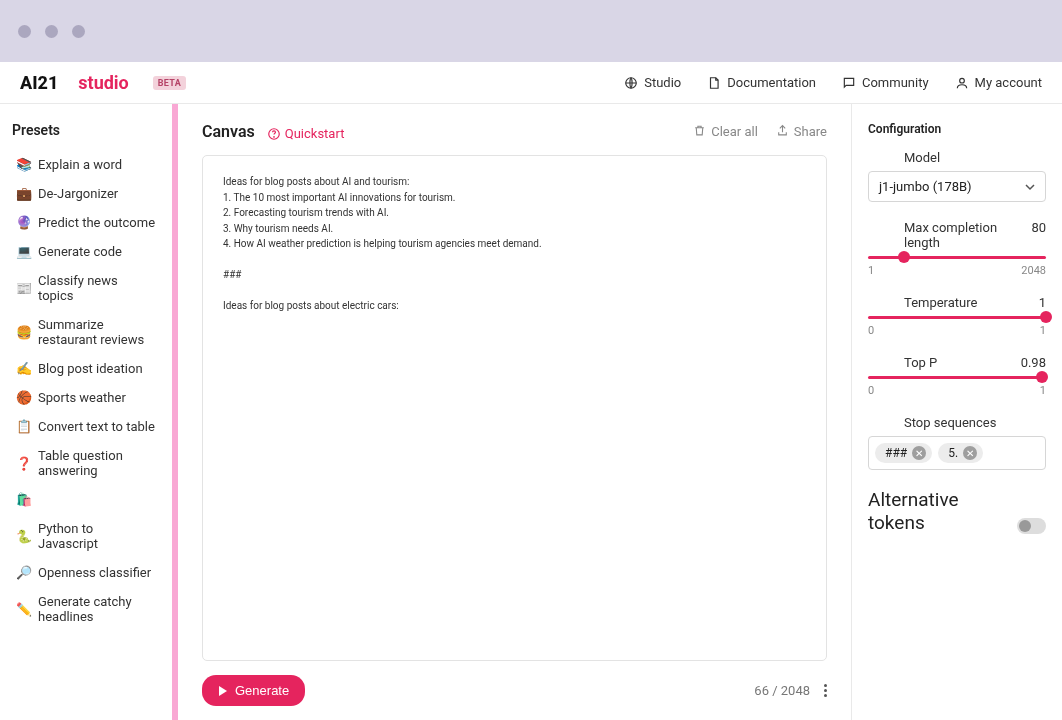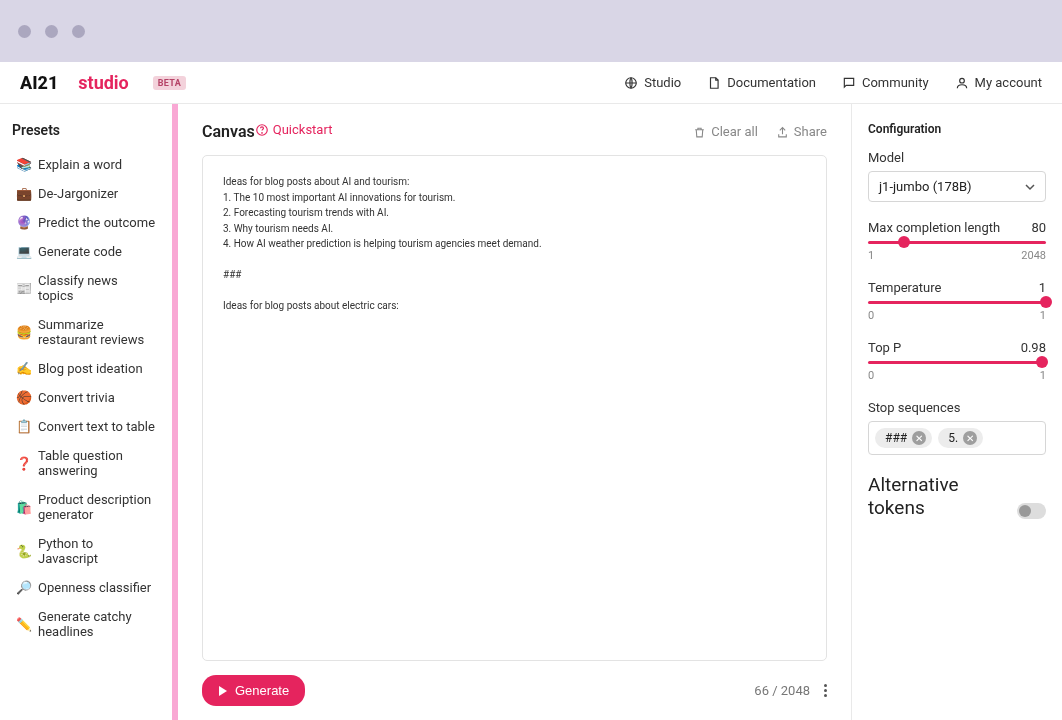--- a/index.html
+++ b/index.html
@@ -14,37 +14,37 @@
   .topnav { display:flex; gap:26px; font-size:13px; color:#333; }
   .topnav-item { display:flex; align-items:center; gap:6px; cursor:pointer; }
   .topnav-item svg { width:14px; height:14px; }
   .main { display:flex; height:calc(720px - 62px - 42px); }
   .sidebar { width:178px; border-right:6px solid #f9a8d4; padding:18px 12px; overflow-y:auto; }
   .sidebar h3 { font-size:14px; font-weight:600; margin-bottom:12px; color:#222; }
   .preset { font-size:13px; padding:7px 4px; cursor:pointer; color:#333; display:flex; gap:6px; align-items:center; }
   .preset .emoji { width:16px; display:inline-block; text-align:center; }
   .canvas-area { flex:1; padding:18px 24px 10px; display:flex; flex-direction:column; border-right:1px solid #e9e9e9; }
   .canvas-header { display:flex; align-items:center; justify-content:space-between; margin-bottom:14px; }
-  .canvas-header-left { display:flex; align-items:flex-start; gap:0; }
+  .canvas-header-left { display:flex; align-items:flex-end; gap:12px; }
   .canvas-title { font-size:16px; font-weight:600; color:#222; }
   .quickstart { color:#e5245e; font-size:13px; display:flex; align-items:center; gap:4px; cursor:pointer;}
   .quickstart svg { width:14px; height:14px; }
   .canvas-header-right { display:flex; gap:18px; color:#888; font-size:13px; }
-  .hdr-btn { display:flex; align-items:flex-end; gap:5px; cursor:pointer;}
+  .hdr-btn { display:flex; align-items:flex-start; gap:5px; cursor:pointer;}
   .hdr-btn svg { width:13px; height:13px; }
   .prompt-box { flex:1; border:1px solid #e3e3e3; border-radius:5px; padding:18px 20px; font-size:10px; line-height:1.55; color:#333; white-space:pre-wrap; overflow-y:auto; }
   .bottombar { display:flex; align-items:center; justify-content:space-between; padding:14px 0 4px;}
   .generate-btn { background:#e5245e; color:#fff; border:none; border-radius:14px; padding:8px 16px; font-size:13px; font-weight:500; display:flex; align-items:center; gap:7px; cursor:pointer;}
   .generate-btn svg { width:10px; height:10px; fill:#fff;}
   .token-count { color:#777; font-size:13px; display:flex; align-items:center; gap:14px;}
   .kebab { display:flex; flex-direction:column; gap:2px; cursor:pointer;}
   .kebab span { width:3px; height:3px; border-radius:50%; background:#555;}
   .config { width:210px; padding:18px 16px; overflow-y:auto;}
   .config h3 { font-size:12px; font-weight:600; margin-bottom:14px; }
-  .cfg-label { font-size:13px; color:#333; margin-bottom:6px; display:flex; justify-content:space-between;}
+  .cfg-label { font-size:13px; color:#333; margin-bottom:6px; display:flex; justify-content:space-between;margin-left:36px;}
   .select { width:100%; border:1px solid #d6d6d6; border-radius:4px; padding:7px 10px; font-size:13px; display:flex; justify-content:space-between; align-items:center; cursor:pointer; margin-bottom:18px;}
   .select svg { width:10px; height:10px;}
   .cfg-group { margin-bottom:18px;}
   .slider-wrap { position:relative; }
   .slider-track { height:3px; background:#e5245e; border-radius:2px; position:relative;}
   .slider-thumb { width:12px; height:12px; background:#e5245e; border-radius:50%; position:absolute; top:-5px; transform:translateX(-50%);}
   .slider-ends { display:flex; justify-content:space-between; font-size:11px; color:#888; margin-top:5px;}
   .stopseq-box { border:1px solid #d6d6d6; border-radius:4px; padding:6px; display:flex; gap:6px; flex-wrap:wrap;}
   .chip { background:#ececec; border-radius:12px; padding:3px 6px 3px 10px; font-size:12px; display:flex; align-items:center; gap:5px;}
   .chip .x { width:14px; height:14px; background:#9e9e9e; border-radius:50%; display:flex; align-items:center; justify-content:center; color:#fff; font-size:10px; cursor:pointer;}
@@ -126,33 +126,32 @@
         <div class="preset">
           <span class="emoji">🍔</span>
           <span>Summarize restaurant reviews</span>
         </div>
         <div class="preset">
           <span class="emoji">✍️</span>
           <span>Blog post ideation</span>
         </div>
         <div class="preset">
           <span class="emoji">🏀</span>
-          <span>Convert trivia</span>
+          <span>Sports weather</span>
         </div>
         <div class="preset">
           <span class="emoji">📋</span>
           <span>Convert text to table</span>
         </div>
         <div class="preset">
           <span class="emoji">❓</span>
           <span>Table question answering</span>
         </div>
         <div class="preset">
           <span class="emoji">🛍️</span>
-          <span>Product description generator</span>
         </div>
         <div class="preset">
           <span class="emoji">🐍</span>
           <span>Python to Javascript</span>
         </div>
         <div class="preset">
           <span class="emoji">🔎</span>
           <span>Openness classifier</span>
         </div>
         <div class="preset">

